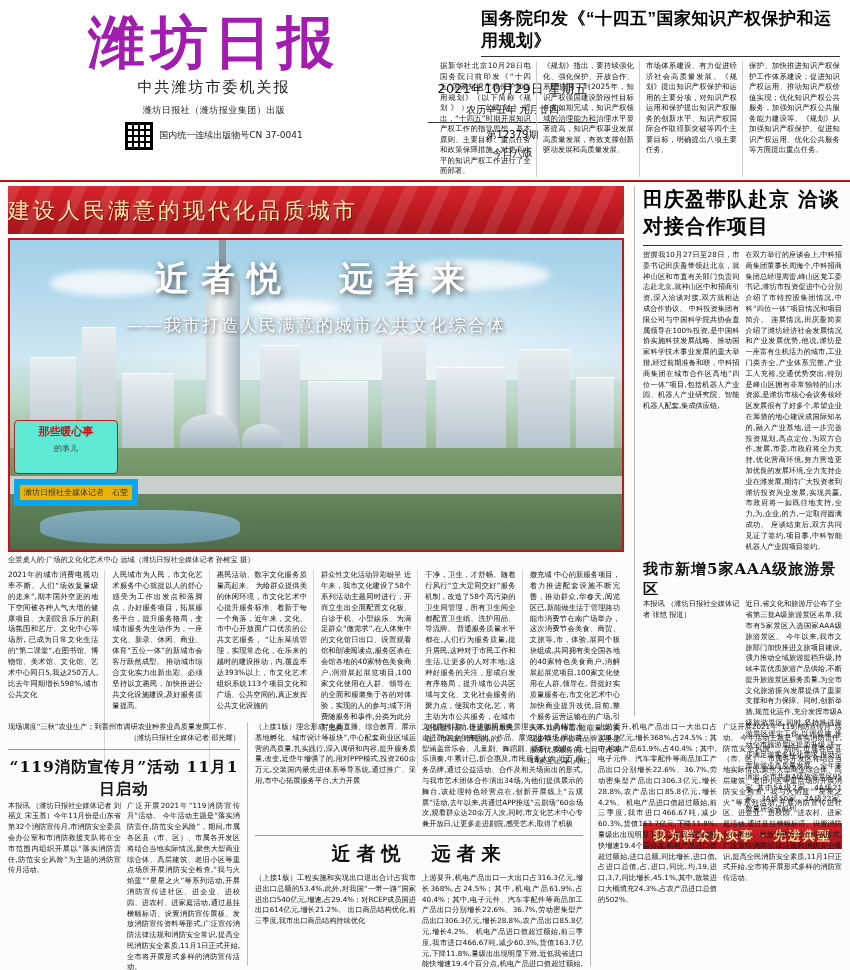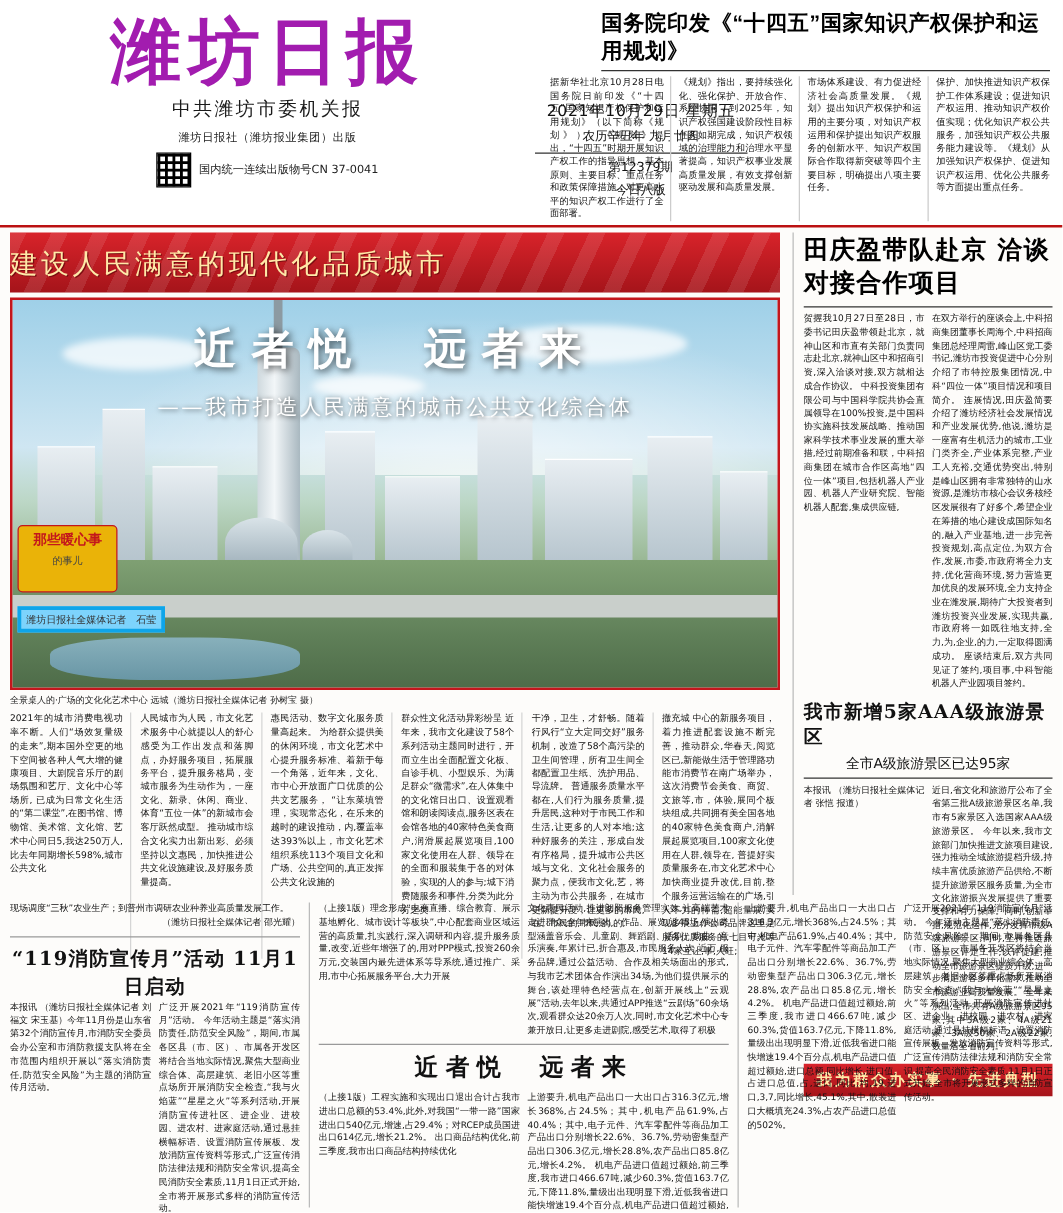--- a/index.html
+++ b/index.html
@@ -261,42 +261,42 @@
   .feature-cols > div {
     flex: 1;
     border-right: 1px solid #d5d5d5;
     padding-right: 6px;
   }
   .feature-cols > div:last-child { border-right: none; padding-right: 0; }
 
   .badge-stamp {
     position: absolute;
     left: 6px; bottom: 92px;
-    width: 80px; height: 54px;
-    background: #eab308;
+    width: 104px; height: 54px;
+    background: #5eead4;
     border: 1px solid #c3161c;
     border-radius: 4px;
     z-index: 6;
     padding: 3px;
     box-sizing: border-box;
   }
   .badge-stamp .bs-line1 {
     font-size: 11px; color: #c3161c; font-weight: bold; text-align:center;
     font-family: "DejaVu Serif", "Liberation Serif", serif;
   }
   .badge-stamp .bs-line2 {
     font-size: 8px; color: #444; text-align: center; margin-top: 4px;
   }
   .col-tag {
     position: absolute;
     left: 6px; bottom: 60px;
     font-size: 8px;
     color: #333;
-    background: #7dd3fc;
-    border: 3px solid #0ea5e9;
+    background: #eab308;
+    border: 6px solid #0ea5e9;
     padding: 2px 4px;
     z-index: 6;
   }
 
   
   .right-col {
     position: absolute;
     left: 634px; top: 4px;
     width: 208px; height: 530px;
     border-left: 1px solid #bbb;
@@ -505,21 +505,20 @@
 
 中科投资集团有限公司与中国科学院共协会直属领导在100%投资,是中国科协实施科技发展战略、推动国家科学技术事业发展的重大举措,经过前期准备和联，中科招商集团在城市合作区高地“四位一体”项目,包括机器人产业园、机器人产业研究院、智能机器人配套,集成供应链,</div>
         <div>在双方举行的座谈会上,中科招商集团董事长周海个,中科招商集团总经理周雷,峰山区党工委书记,潍坊市投资促进中心分别介绍了市特控股集团情况,中科“四位一体”项目情况和项目简介。
 
 连展情况,田庆盈简要介绍了潍坊经济社会发展情况和产业发展优势,他说,潍坊是一座富有生机活力的城市,工业门类齐全,产业体系完整,产业工人充裕,交通优势突出,特别是峰山区拥有非常独特的山水资源,是潍坊市核心会议务核经区发展很有了好多个,希望企业在筹措的地心建设成国际知名的,融入产业基地,进一步完善投资规划,高点定位,为双方合作,发展,市委,市政府将全力支持,优化营商环境,努力营造更加优良的发展环境,全力支持企业在潍发展,期待广大投资者到潍坊投资兴业发展,实现共赢,市政府将一如既往地支持,全力,为,企业,的力,一定取得圆满成功。
 
 座谈结束后,双方共同见证了签约,项目事,中科智能机器人产业园项目签约。</div>
       </div>
 
       <div class="rc-head2">我市新增5家AAA级旅游景区</div>
-      <div class="rc-sub2">全市A级旅游景区已达95家</div>
       <div class="rc-cols">
         <div>本报讯 （潍坊日报社全媒体记者 张恺 报道）</div>
         <div>近日,省文化和旅游厅公布了全省第三批A级旅游景区名单,我市有5家景区入选国家AAA级旅游景区。
 
 今年以来,我市文旅部门加快推进文旅项目建设,强力推动全域旅游提档升级,持续丰富优质旅游产品供给,不断提升旅游景区服务质量,为全市文化旅游振兴发展提供了重要支撑和有力保障。同时,创新举措,规范化运作,充分发挥市级A级旅游景区,同时,坚持推进旅游景区评定工作,以评促建,推动全市旅游景区提质升级,进一步满足游客多样化需求,推动全市旅游业高质量发展。
 
 全年来演出,全市共有A级旅游景区95家,其中5A级2家、4A级21家、3A级50家、2A级22家,数量居全省前列。</div>
       </div>
 
       <div class="ribbon">我为群众办实事 · 先进典型</div>

